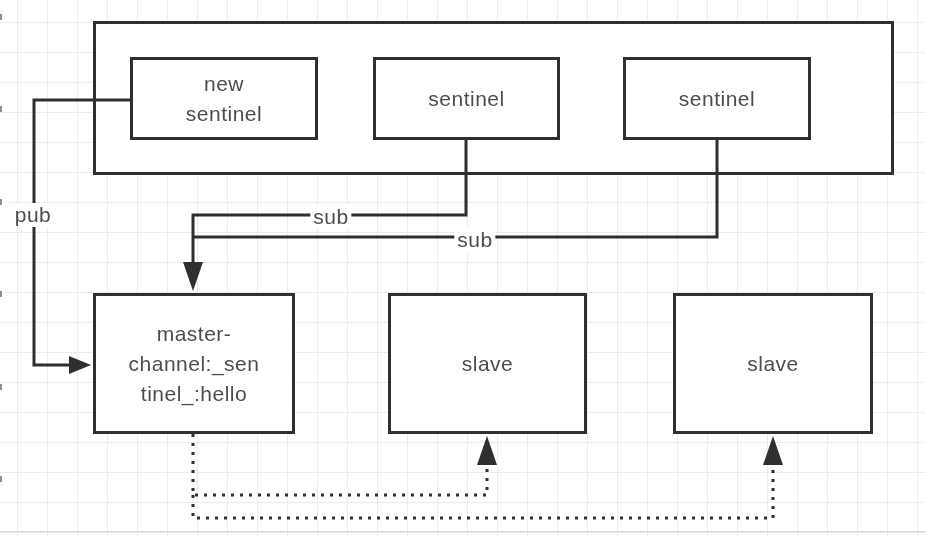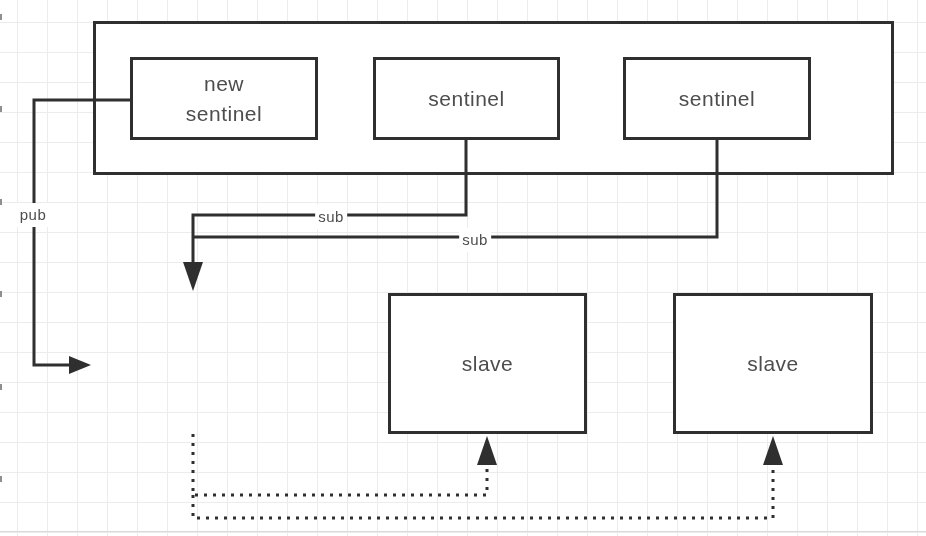--- a/index.html
+++ b/index.html
@@ -71,21 +71,21 @@
   }
   .arrowhead {
     fill: #2f2f2f;
     stroke: none;
   }
   .edge-label {
     position: absolute;
     transform: translate(-50%, -50%);
     background: #ffffff;
     padding: 0 3px;
-    font-size: 15px;
+    font-size: 21px;
     line-height: 24px;
     letter-spacing: 0.5px;
     color: #4d4d4d;
     z-index: 3;
     white-space: nowrap;
   }
 </style>
 </head>
 <body>
 
@@ -102,20 +102,25 @@
   </div>
 
   <div class="node" style="left:373px; top:57px; width:187px; height:83px;">
     <span class="node-label">sentinel</span>
   </div>
 
   <div class="node" style="left:623px; top:57px; width:188px; height:83px;">
     <span class="node-label">sentinel</span>
   </div>
 
+  <div class="node" style="left:93px; top:293px; width:202px; height:141px;">
+    <span class="node-label">master-
+channel:_sen
+tinel_:hello</span>
+  </div>
 
   <div class="node" style="left:388px; top:293px; width:199px; height:141px;">
     <span class="node-label">slave</span>
   </div>
 
   <div class="node" style="left:673px; top:293px; width:200px; height:141px;">
     <span class="node-label">slave</span>
   </div>
 
   <svg class="connector-layer" width="926" height="536" viewBox="0 0 926 536">

